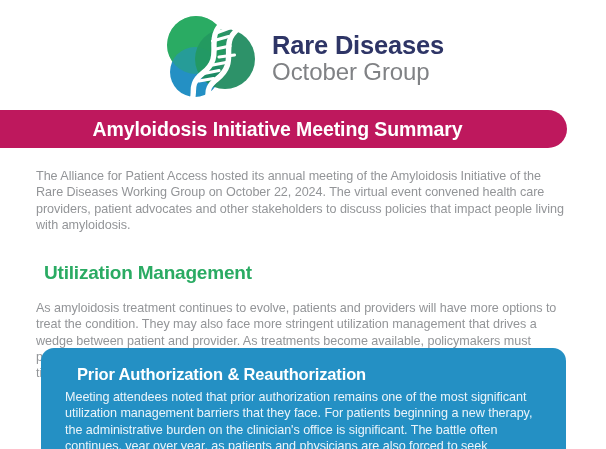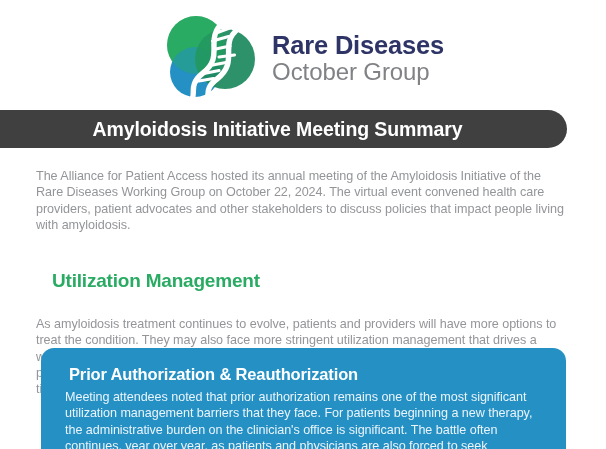--- a/index.html
+++ b/index.html
@@ -53,21 +53,21 @@
     margin-top: 2px;
   }
 
   
   .title-banner {
     position: absolute;
     left: 0;
     top: 110px;
     width: 567px;
     height: 38px;
-    background: #404040;
+    background: #be185d;
     border-top-right-radius: 19px;
     border-bottom-right-radius: 19px;
     display: flex;
     align-items: center;
     justify-content: center;
   }
   .title-banner-text {
     color: #ffffff;
     font-size: 19.5px;
     font-weight: bold;
@@ -92,21 +92,21 @@
     letter-spacing: -0.05px;
     margin: 0;
   }
   .para-intro { padding-top: 20px; }
 
   .section-heading {
     color: #2aab63;
     font-size: 19px;
     font-weight: bold;
     letter-spacing: -0.2px;
-    margin: 16px;
+    margin: 8px;
     padding-top: 21px;
     padding-bottom: 8px;
   }
 
   .para-util { padding-top: 0px; }
 
   
   .callout {
     position: absolute;
     left: 41px;
@@ -117,21 +117,21 @@
     border-radius: 13px;
     box-sizing: border-box;
     padding: 17px 24px 0 24px;
     overflow: hidden;
   }
   .callout-heading {
     color: #ffffff;
     font-size: 16.5px;
     font-weight: bold;
     letter-spacing: -0.15px;
-    margin: 0 0 5px 4px;
+    margin: 0 0 5px 12px;
   }
   .callout-body {
     color: #eaf4fa;
     font-size: 12.6px;
     line-height: 16.3px;
     letter-spacing: -0.05px;
     margin: 0;
   }
 </style>
 </head>

